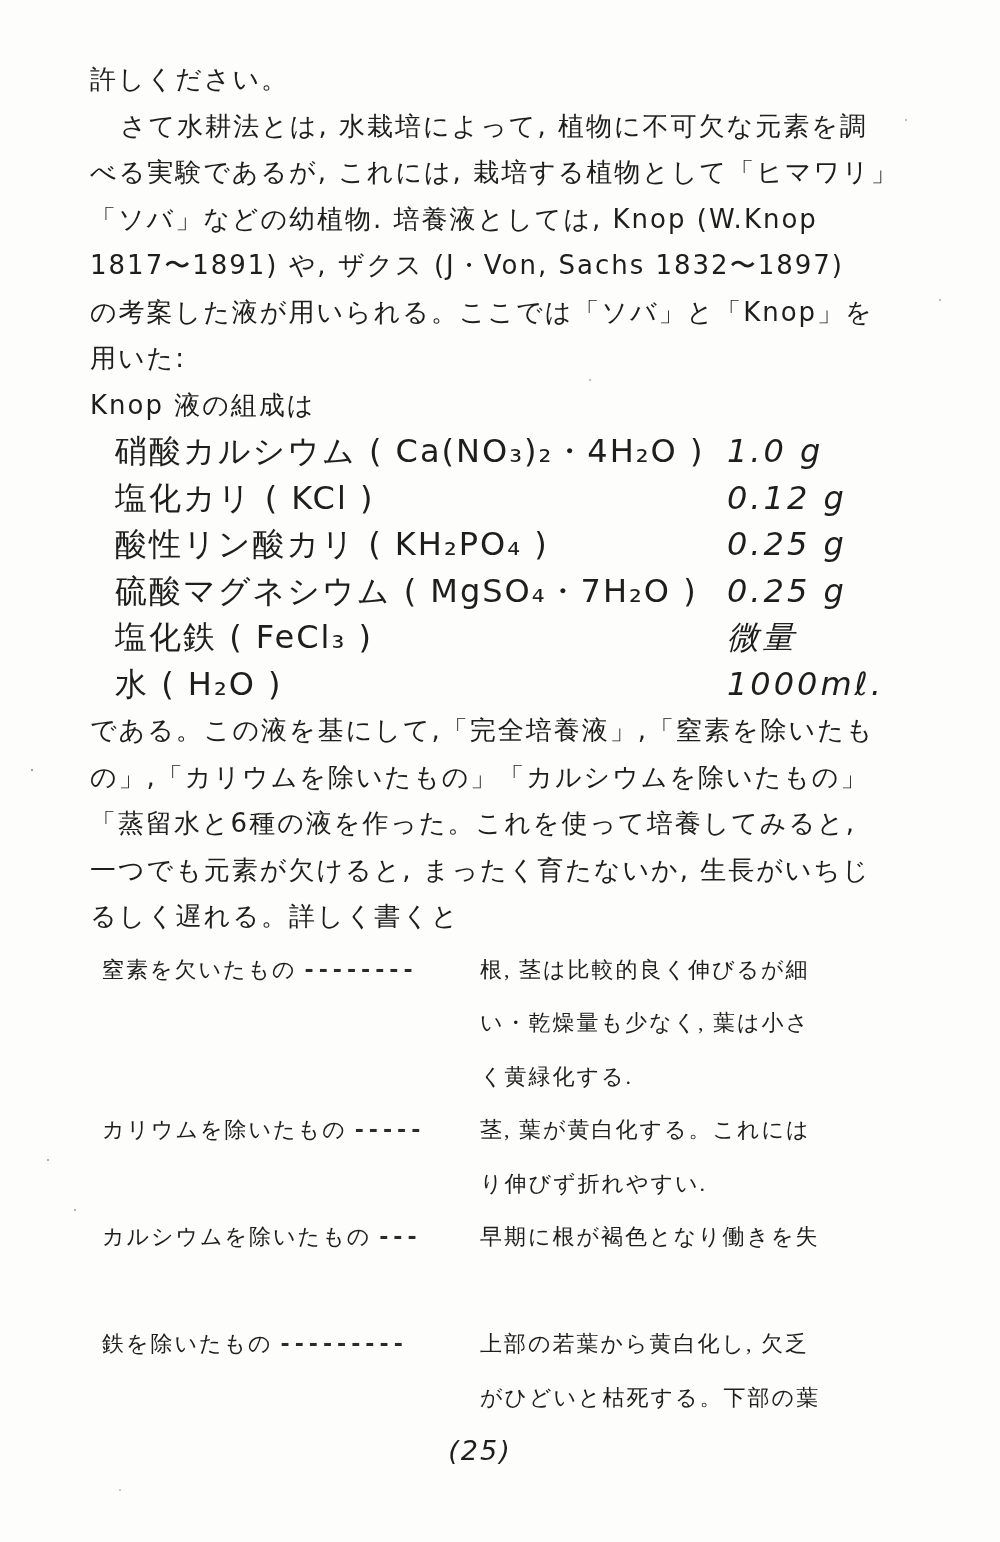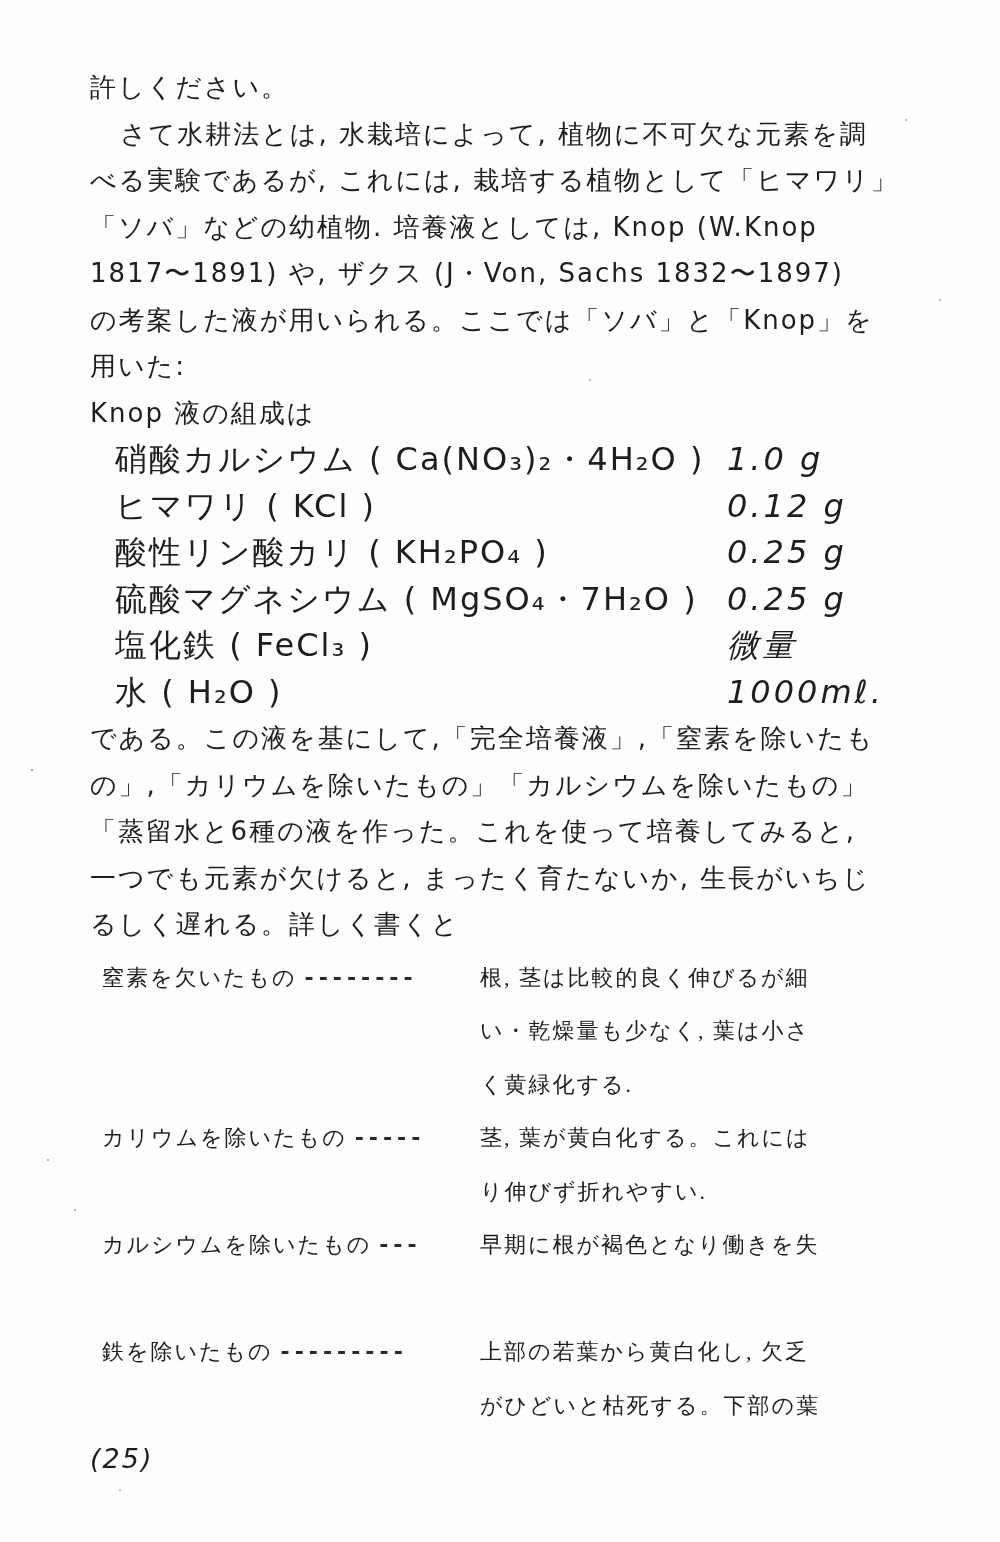--- a/index.html
+++ b/index.html
@@ -22,21 +22,21 @@
       radial-gradient(circle 1.2px at 48px 1160px, rgba(40,40,40,.35) 0 1px, transparent 1.5px),
       radial-gradient(circle 1px  at 75px 1210px, rgba(40,40,40,.35) 0 1px, transparent 1.4px),
       radial-gradient(circle 1px  at 940px 300px, rgba(40,40,40,.3) 0 1px, transparent 1.4px),
       radial-gradient(circle 1.3px at 906px 120px, rgba(40,40,40,.3) 0 1px, transparent 1.6px),
       radial-gradient(circle 1px  at 590px 380px, rgba(40,40,40,.3) 0 1px, transparent 1.4px),
       radial-gradient(circle 1px  at 120px 1490px, rgba(40,40,40,.25) 0 1px, transparent 1.4px);
   }
   .content {
     position: absolute;
     left: 90px;
-    top: 64px;
+    top: 56px;
     width: 860px;
   }
   .line {
     height: 46.5px;
     line-height: 46.5px;
     font-size: 26px;
     letter-spacing: 2px;
     white-space: pre;
   }
   .indent1 { padding-left: 30px; }
@@ -72,20 +72,21 @@
   }
   .obs-dashes {
     margin-left: 8px;
     letter-spacing: 5px;
     font-weight: bold;
     color: #2a2a2a;
   }
   .obs-desc { flex: 1 1 auto; font-family: Liberation Serif, serif; }
   .page-number {
     width: 780px;
+    text-align: center;
     margin-top: 14px;
     font-size: 27px;
     font-style: italic;
     letter-spacing: 2px;
   }
 </style>
 </head>
 <body>
 
 <div class="page">
@@ -99,21 +100,21 @@
     <div class="line">の考案した液が用いられる。ここでは「ソバ」と「Knop」を</div>
     <div class="line">用いた:</div>
 
     <div class="line">Knop 液の組成は</div>
 
     <div class="recipe-row">
       <span class="recipe-name">硝酸カルシウム ( Ca(NO₃)₂・4H₂O )</span>
       <span class="recipe-amount">1.0 g</span>
     </div>
     <div class="recipe-row">
-      <span class="recipe-name">ヒマワリ ( KCl )</span>
+      <span class="recipe-name">塩化カリ ( KCl )</span>
       <span class="recipe-amount">0.12 g</span>
     </div>
     <div class="recipe-row">
       <span class="recipe-name">酸性リン酸カリ ( KH₂PO₄ )</span>
       <span class="recipe-amount">0.25 g</span>
     </div>
     <div class="recipe-row">
       <span class="recipe-name">硫酸マグネシウム ( MgSO₄・7H₂O )</span>
       <span class="recipe-amount">0.25 g</span>
     </div>

